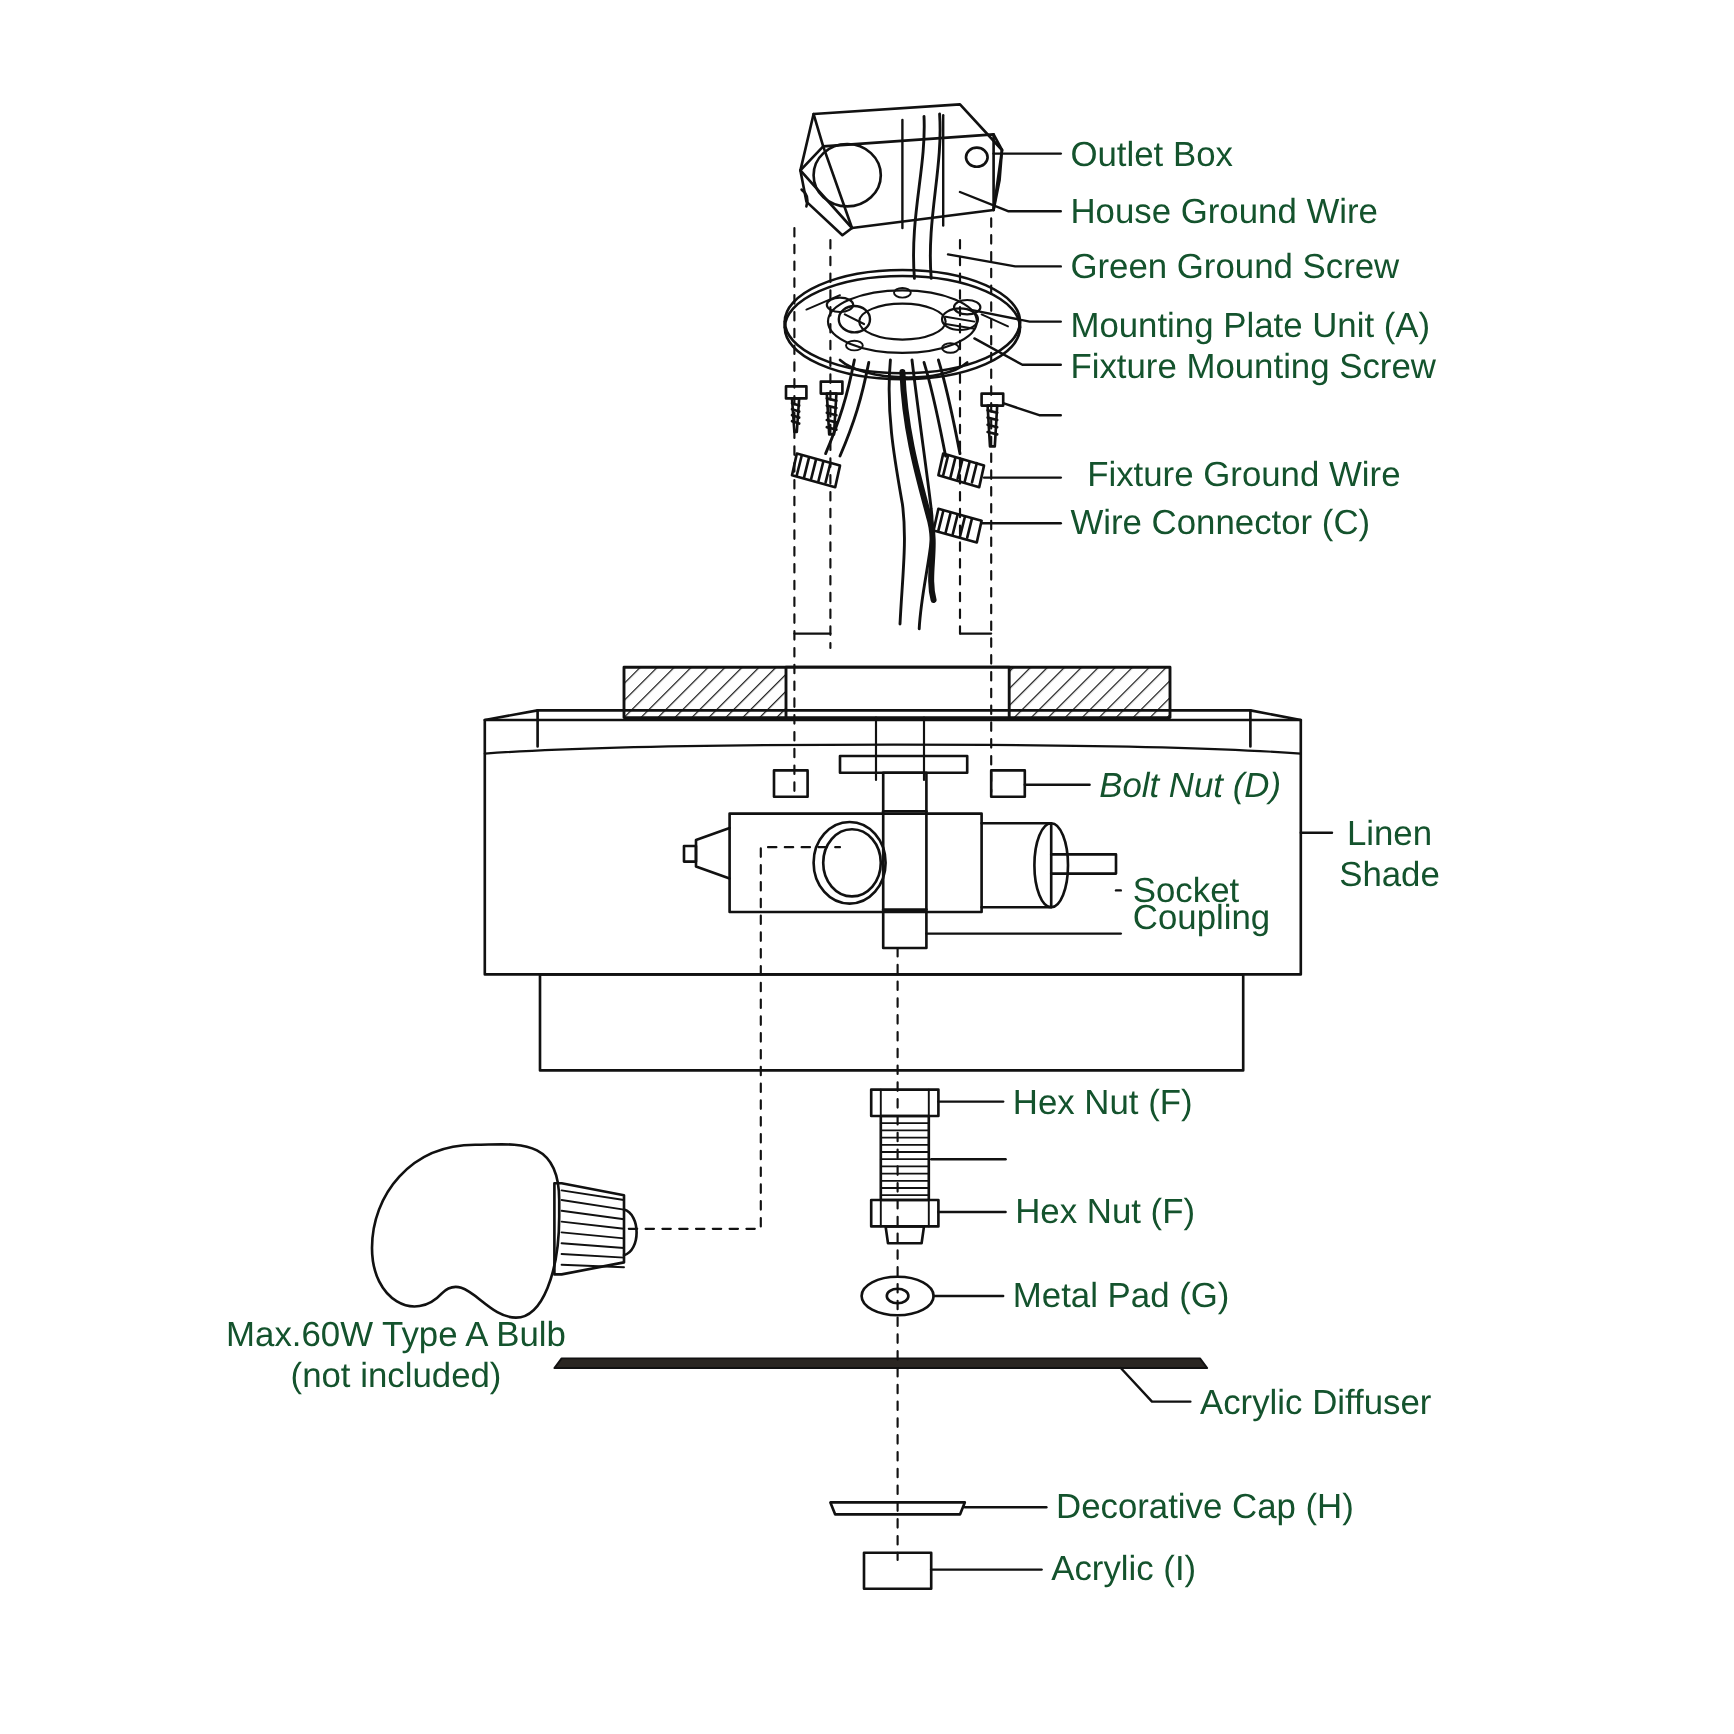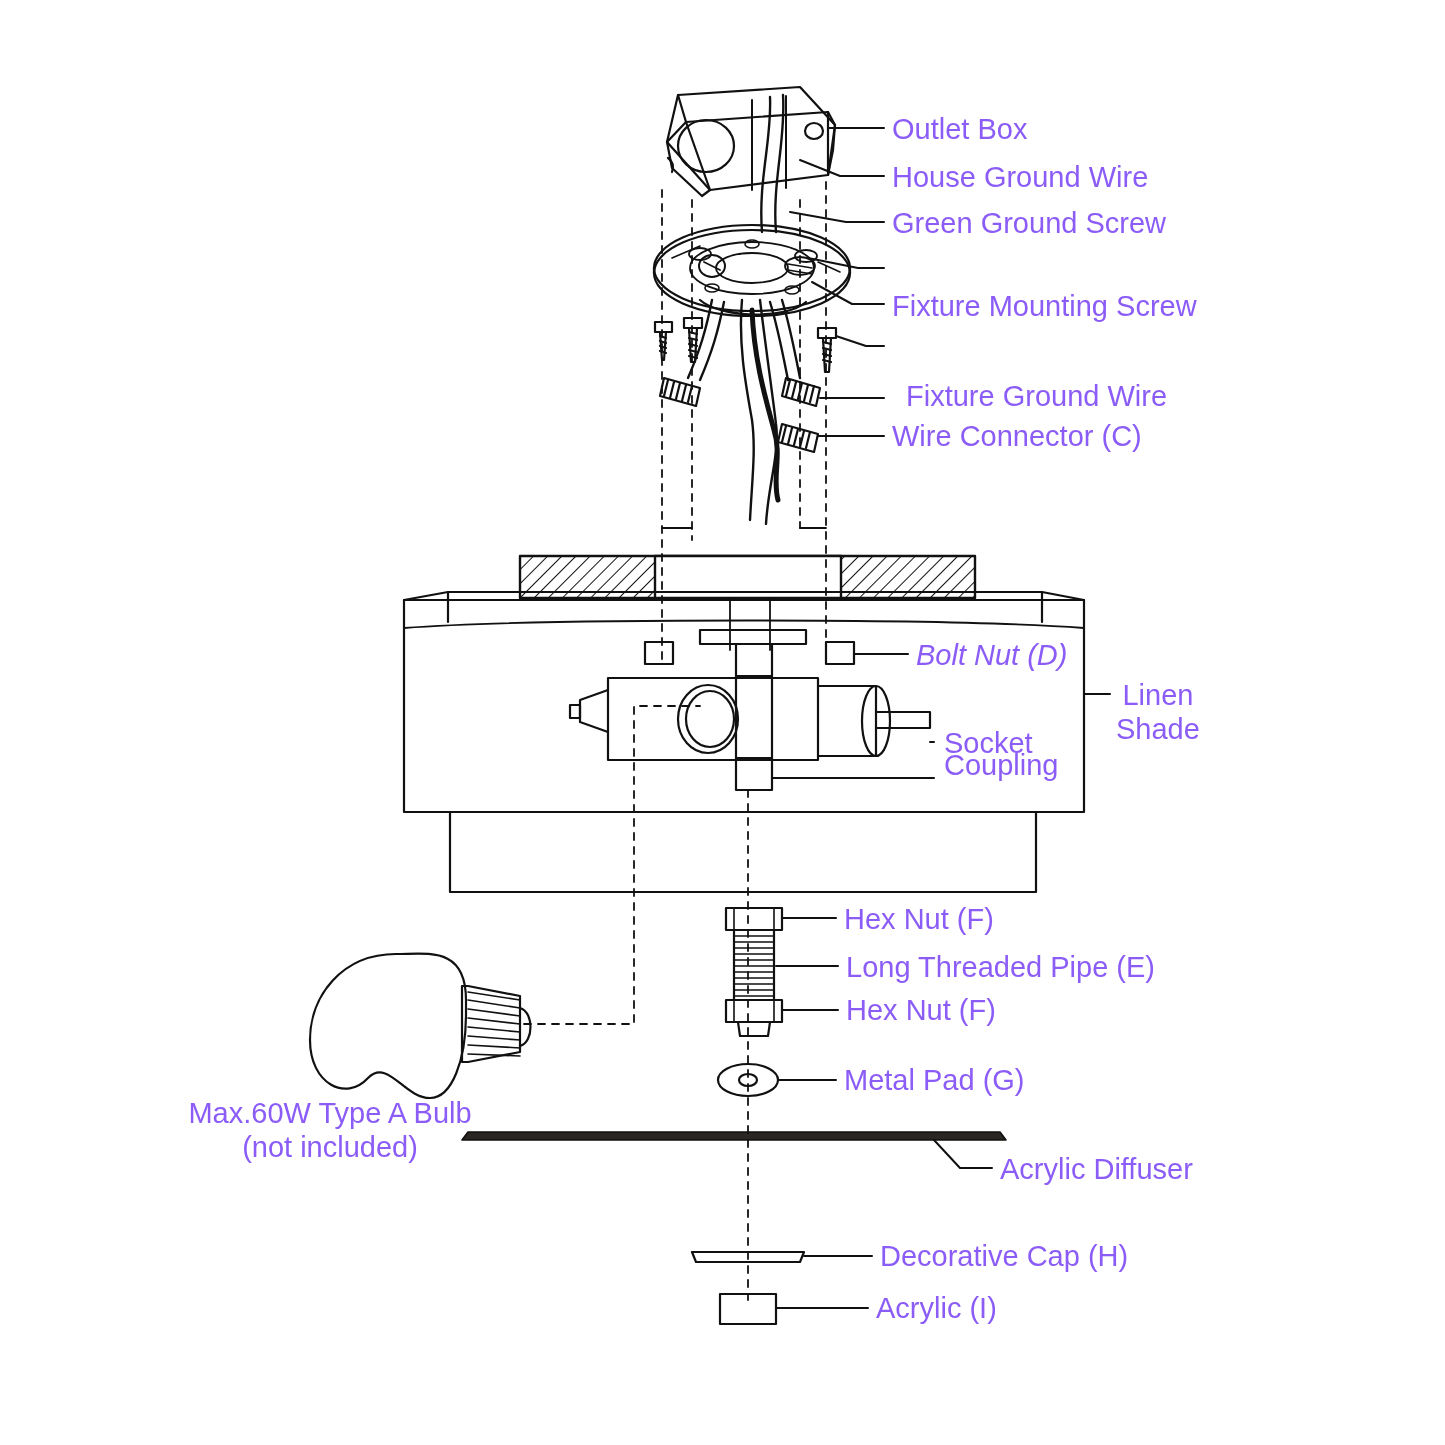--- a/index.html
+++ b/index.html
@@ -17,21 +17,21 @@
   }
   #diagram-svg {
     position: absolute;
     left: 0;
     top: 0;
     width: 1445px;
     height: 1445px;
   }
   .lbl {
     position: absolute;
-    color: #8b5cf6;
+    color: #14532d;
     font-size: 29px;
     line-height: 34px;
     white-space: pre;
     font-family: "Liberation Sans", sans-serif;
   }
   .lbl.center {
     text-align: center;
     white-space: pre-line;
   }
 </style>
@@ -237,30 +237,30 @@
         <path d="M934,1140 L960,1168 L992,1168"></path>
         <path d="M804,1256 L872,1256"></path>
         <path d="M776,1308 L868,1308"></path>
       </g>
     </g>
   </svg>
 
   <div class="lbl" style="left:892px; top:112px;">Outlet Box</div>
   <div class="lbl" style="left:892px; top:160px;">House Ground Wire</div>
   <div class="lbl" style="left:892px; top:206px;">Green Ground Screw</div>
+  <div class="lbl" style="left:892px; top:255px;">Mounting Plate Unit (A)</div>
   <div class="lbl" style="left:892px; top:289px;">Fixture Mounting Screw</div>
   <div class="lbl" style="left:892px; top:379px;margin-left:14px;">Fixture Ground Wire</div>
   <div class="lbl" style="left:892px; top:419px;">Wire Connector (C)</div>
   <div class="lbl" style="left:916px; top:638px;font-style:italic;">Bolt Nut (D)</div>
   <div class="lbl center" style="left:1116px; top:678px;">Linen
 Shade</div>
   <div class="lbl" style="left:944px; top:726px;">Socket</div>
   <div class="lbl" style="left:944px; top:748px;">Coupling</div>
   <div class="lbl" style="left:844px; top:902px;">Hex Nut (F)</div>
-  <div class="lbl" style="left:846px; top:950px;">Long Threaded Pipe (E)</div>
   <div class="lbl" style="left:846px; top:993px;">Hex Nut (F)</div>
   <div class="lbl" style="left:844px; top:1063px;">Metal Pad (G)</div>
   <div class="lbl" style="left:1000px; top:1152px;">Acrylic Diffuser</div>
   <div class="lbl" style="left:880px; top:1239px;">Decorative Cap (H)</div>
   <div class="lbl" style="left:876px; top:1291px;">Acrylic (I)</div>
   <div class="lbl center" style="left:180px; top:1096px; width:300px;">Max.60W Type A Bulb
 (not included)</div>
 
 </div>
 

